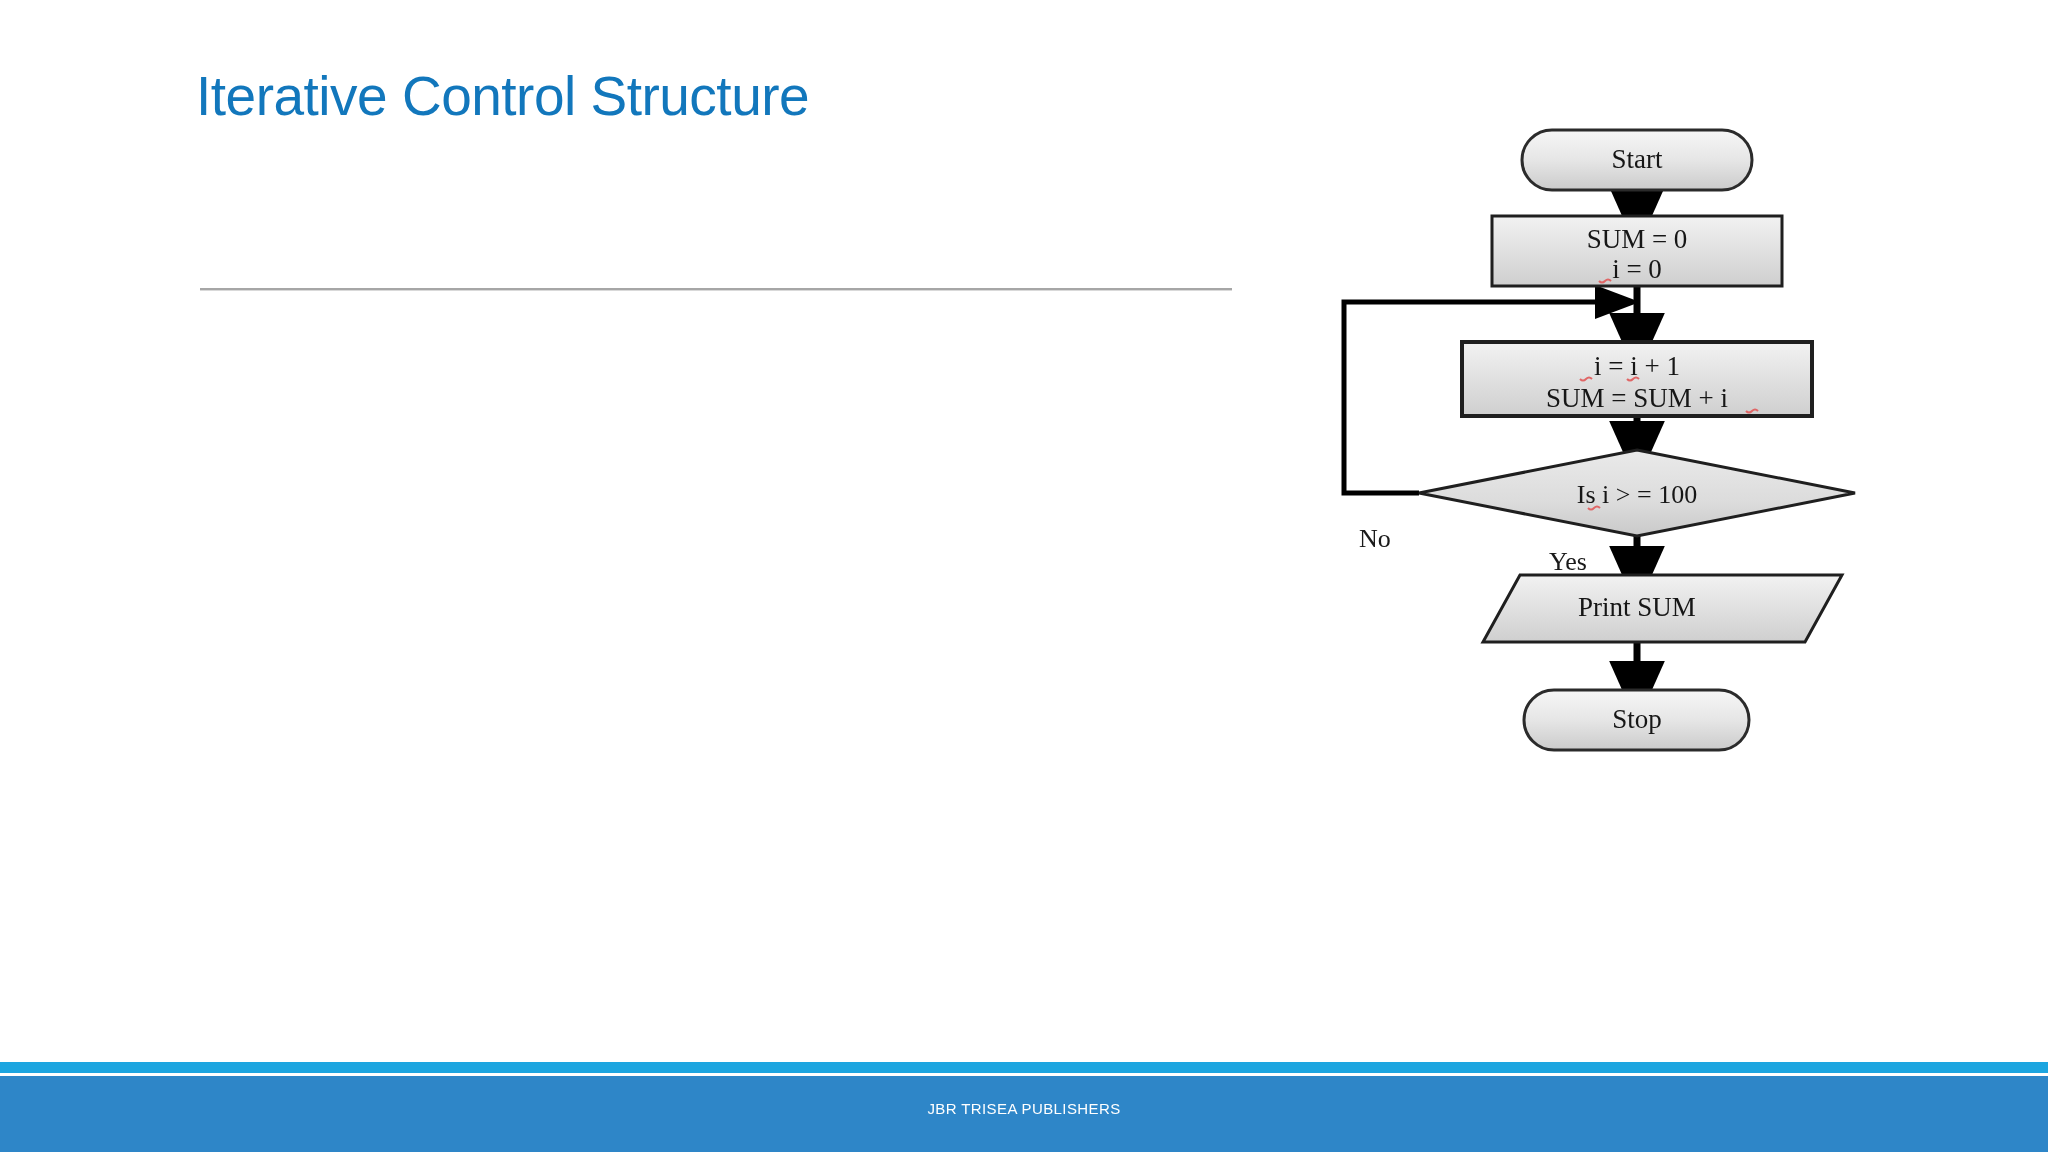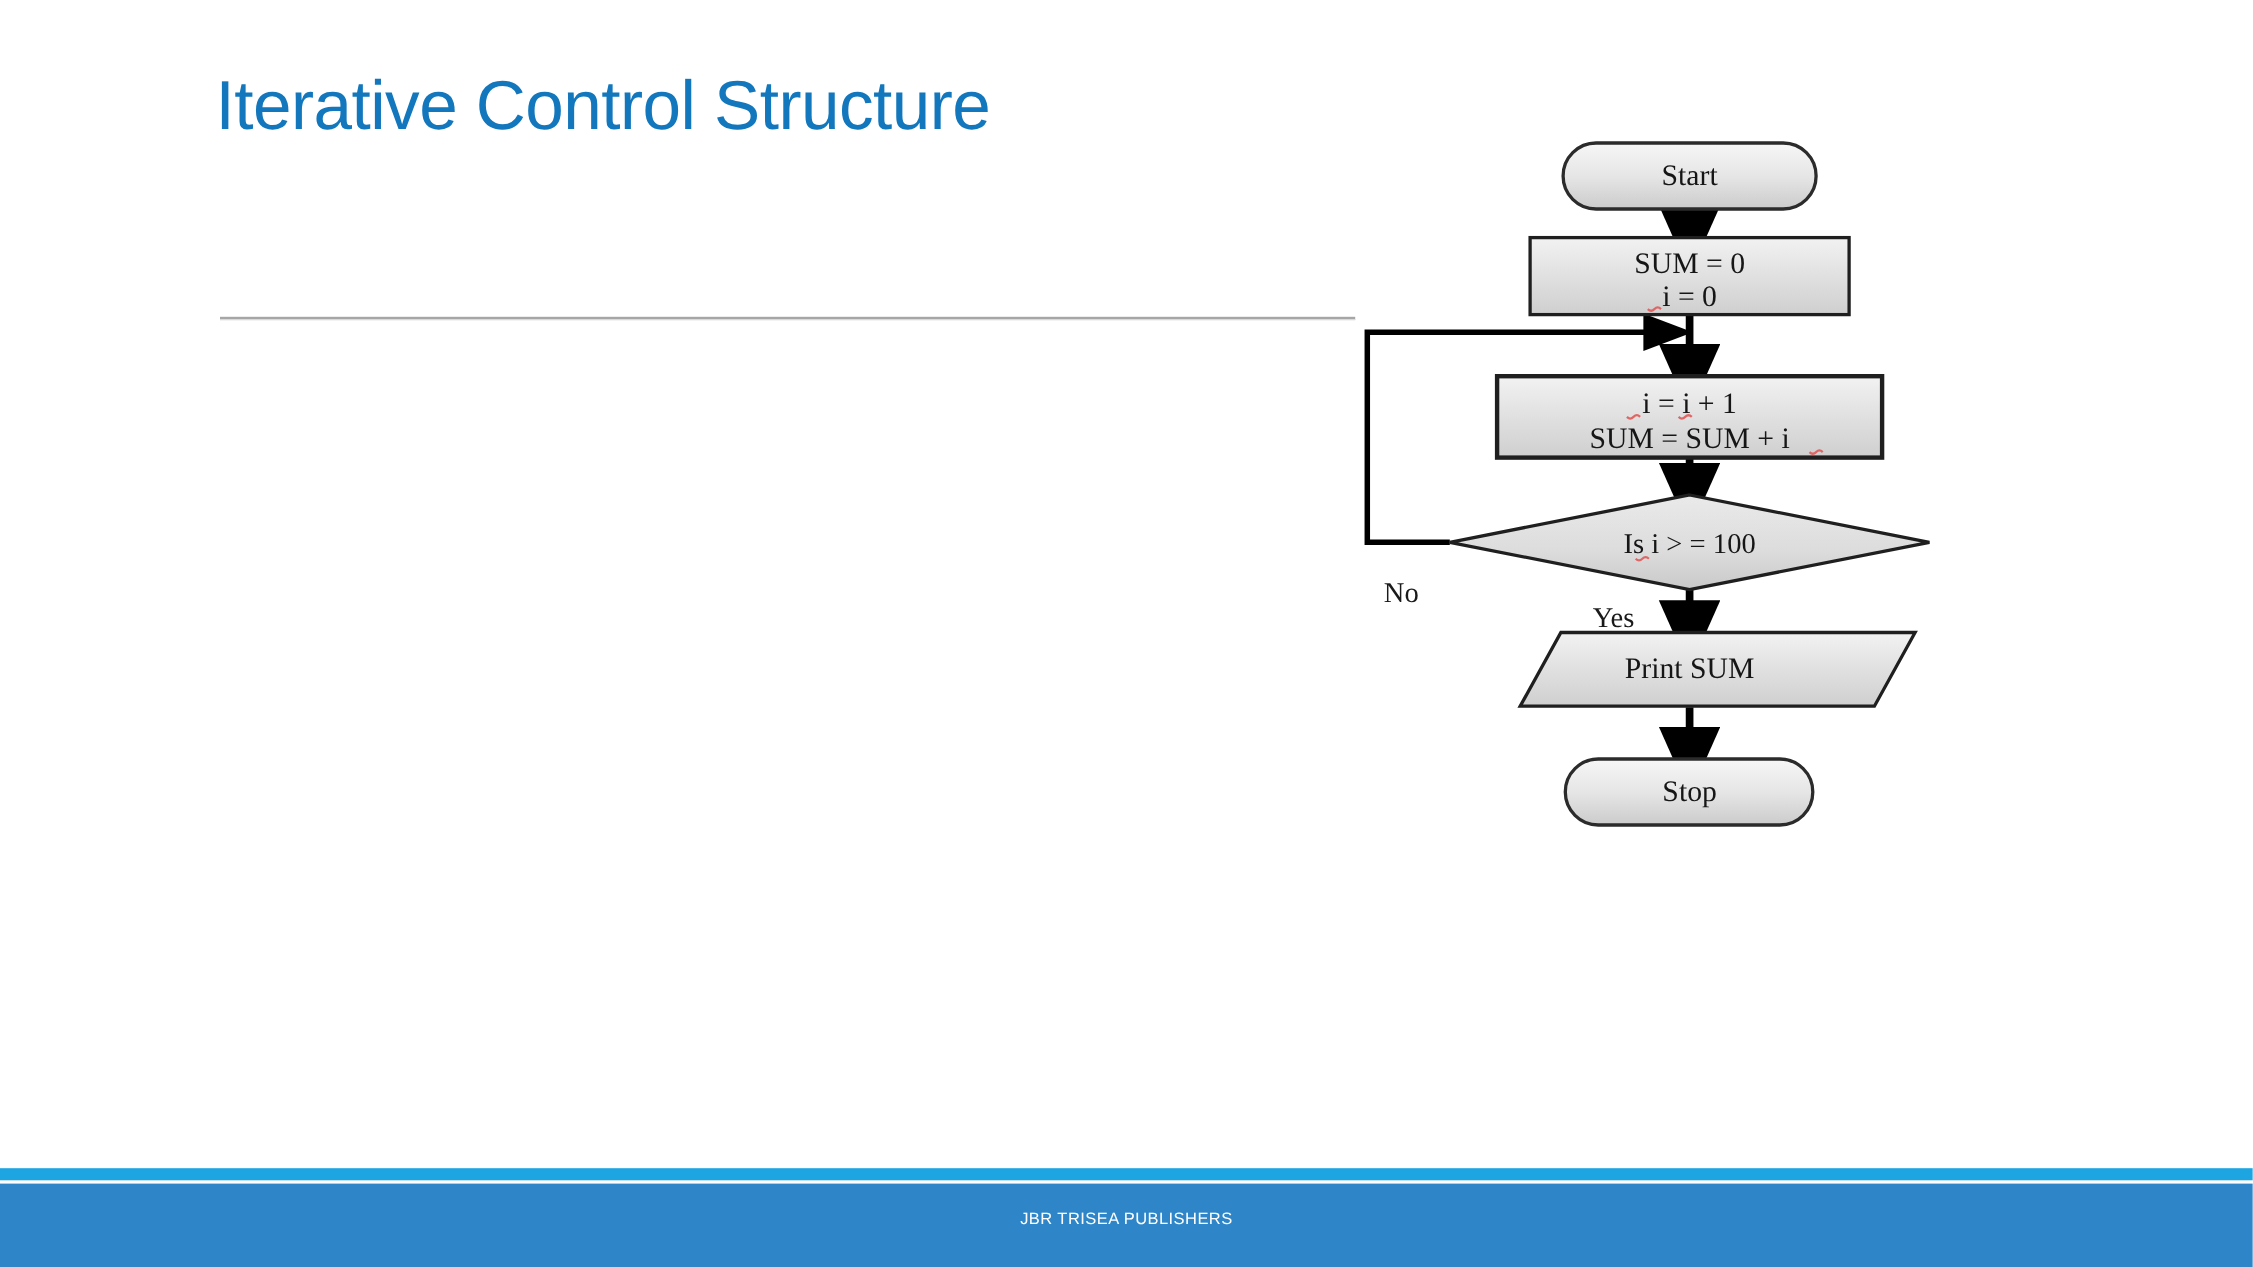--- a/index.html
+++ b/index.html
@@ -22,21 +22,21 @@
     background: #ffffff;
   }
 
   
   .slide-title {
     position: absolute;
     left: 196px;
     top: 48px;
     width: 1100px;
     font-family: "Liberation Sans", sans-serif;
-    font-size: 63px;
+    font-size: 55px;
     line-height: 96px;
     font-weight: 400;
     color: #1277bc;
     letter-spacing: -0.5px;
     white-space: nowrap;
   }
 
   
   .divider {
     position: absolute;
@@ -57,21 +57,21 @@
     font-family: "Liberation Sans", sans-serif;
     font-size: 37px;
     line-height: 48px;
     color: #3b3b3b;
     font-weight: 400;
   }
 
   
   .flowchart {
     position: absolute;
-    left: 1236px;
+    left: 1337px;
     top: 120px;
     width: 580px;
     height: 890px;
   }
   .flowchart svg { display: block; }
 
   
   .footer-strip {
     position: absolute;
     left: 0;

